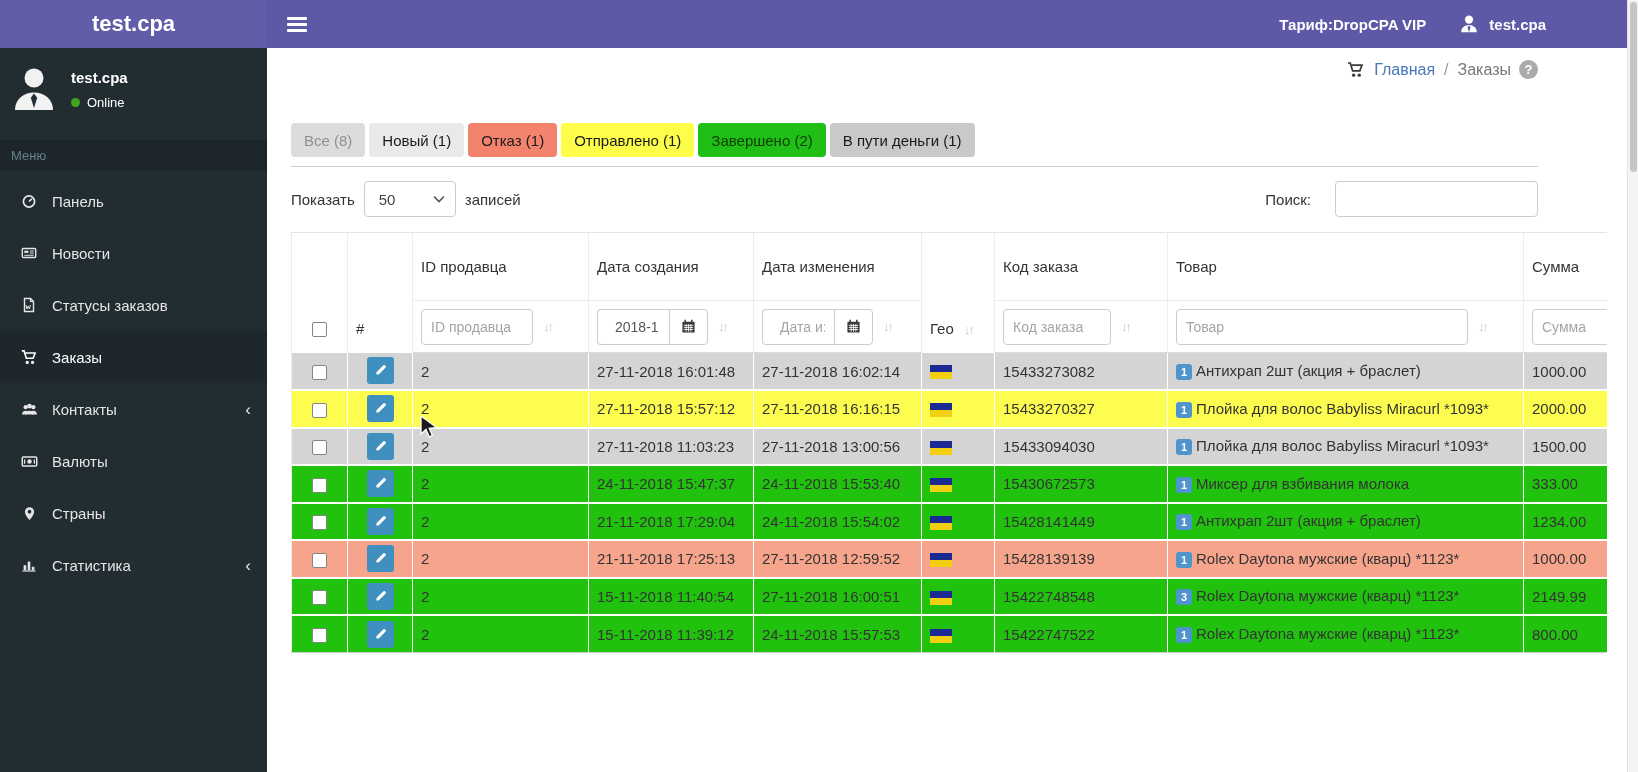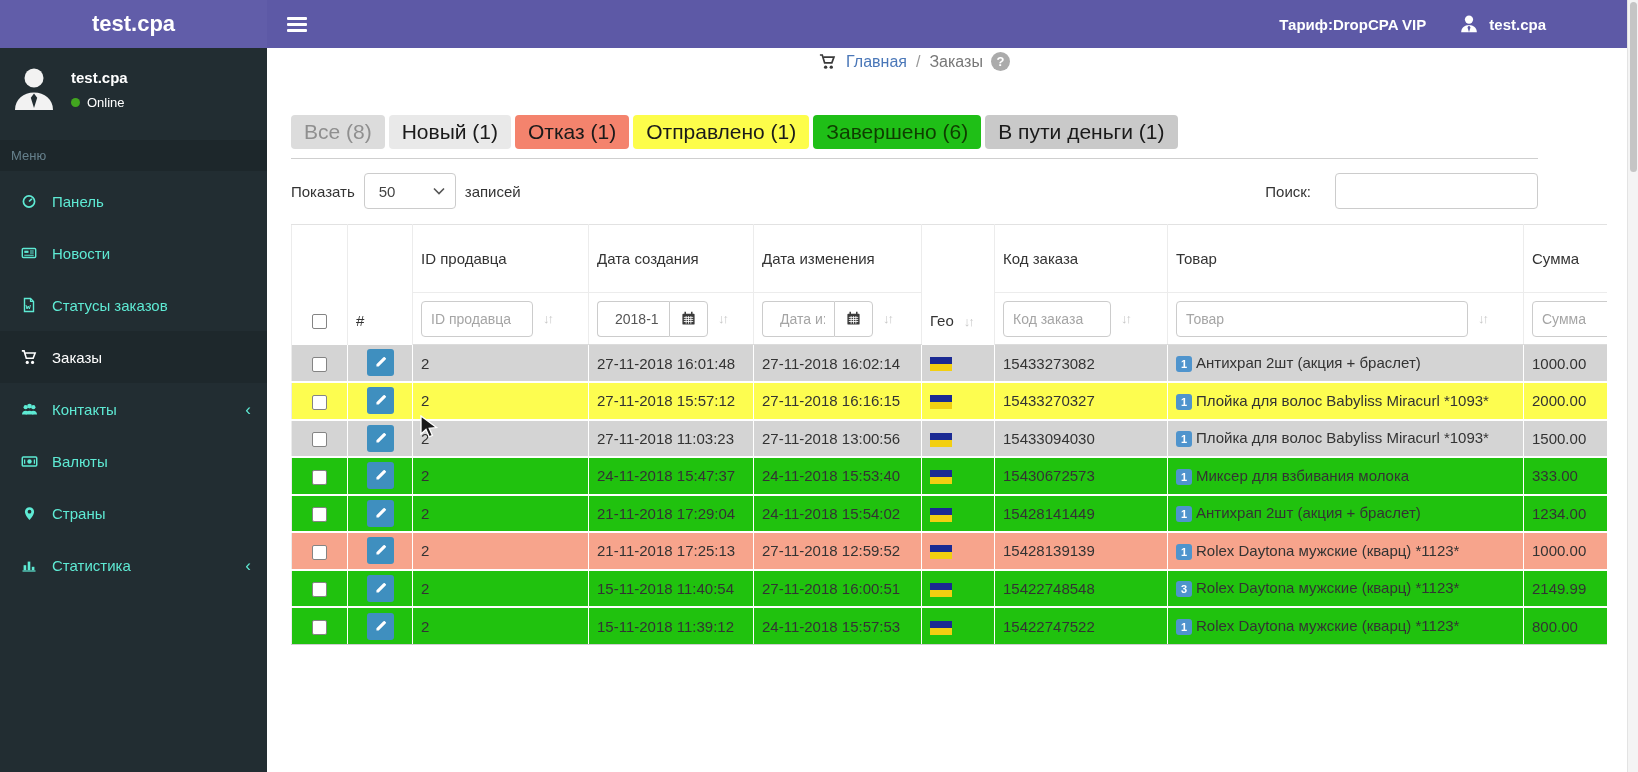--- a/index.html
+++ b/index.html
@@ -18,38 +18,38 @@
 
   
   .sidebar { position:absolute; top:48px; left:0; width:267px; bottom:0; background:#222d32; z-index:4; }
   .user-panel { display:flex; align-items:flex-start; gap:13px; padding:16px 12px 12px 10px; }
   .avatar { width:48px; height:48px; flex:0 0 48px; }
   .up-name { color:#fff; font-weight:bold; font-size:15px; margin-top:5px; }
   .up-status { display:flex; align-items:center; gap:7px; margin-top:9px; color:#fff; font-size:13px; }
   .dot { width:9px; height:9px; border-radius:50%; background:#42a51f; display:inline-block; }
   .menu-label { margin-top:16px; background:#1d272b; color:#66808c; font-size:13px; padding:8px 11px; }
   .menu { list-style:none; padding-top:4px; }
-  .menu-item { height:52px; display:flex; align-items:center; padding:0 16px 0 20px; gap:14px; color:#5eead4; font-size:15px; cursor:pointer; }
+  .menu-item { height:52px; display:flex; align-items:center; padding:0 16px 0 20px; gap:14px; color:#e5e5e5; font-size:15px; cursor:pointer; }
   .menu-item.active { background:#1e282c; color:#fff; }
   .mi-icon { width:18px; display:flex; justify-content:center; }
   .mi-icon svg { display:block; }
   .mi-chevron { margin-left:auto; font-size:17px; line-height:1; }
 
   
   .content { position:absolute; left:267px; top:48px; right:0; bottom:0; background:#fff; padding-left:24px; }
-  .content-head { width:1247px; display:flex; justify-content:center; align-items:center; padding-top:4px;gap:8px; }
+  .content-head { width:1247px; display:flex; justify-content:flex-end; align-items:center; padding-top:12px;gap:8px; }
   .breadcrumb { display:flex; align-items:center; gap:9px; font-size:16px; }
   .bc-cart svg { display:block; }
   .bc-home { color:#4a77b8; text-decoration:none; cursor:pointer; }
   .bc-sep { color:#999; }
   .bc-cur { color:#777; }
   .help { width:19px; height:19px; border-radius:50%; background:#ababab; color:#fff; font-size:13px; font-weight:bold; text-align:center; line-height:19px; cursor:pointer; }
 
   .tabs { margin-top:44px; display:flex; gap:4px; }
-  .tab { border:none; height:34px; padding:0 13px; border-radius:4px; font-size:21px; font-family:inherit; cursor:pointer; }
+  .tab { border:none; height:34px; padding:0 13px; border-radius:4px; font-size:15px; font-family:inherit; cursor:pointer; }
   .divider { width:1247px; border-top:1px solid #cfcfcf; margin-top:9px; }
 
   .controls { width:1247px; margin-top:14px; display:flex; justify-content:space-between; align-items:flex-end; font-size:15px; }
   .show-group { display:flex; align-items:center; gap:9px; }
   .select { width:92px; height:36px; border:1px solid #ccc; border-radius:4px; display:flex; align-items:center; padding:0 10px 0 14px; justify-content:space-between; cursor:pointer; color:#444; }
   .search-group { display:flex; align-items:center; gap:24px; }
   .search-input { width:203px; height:36px; border:1px solid #ccc; border-radius:4px; font-size:14px; padding:0 8px; font-family:inherit; }
 
   
   .table-wrap { margin-top:15px; width:1316px; overflow:hidden; }
@@ -252,21 +252,21 @@
 
     <div class="tabs">
   <button class="tab" style="background: rgb(220, 220, 220); color: rgb(143, 143, 143);">Все (8)</button>
 
   <button class="tab" style="background: rgb(233, 233, 233); color: rgb(26, 26, 26);">Новый (1)</button>
 
   <button class="tab" style="background: rgb(244, 131, 109); color: rgb(26, 26, 26);">Отказ (1)</button>
 
   <button class="tab" style="background: rgb(253, 253, 74); color: rgb(26, 26, 26);">Отправлено (1)</button>
 
-  <button class="tab" style="background: rgb(31, 191, 23); color: rgb(15, 61, 0);">Завершено (6)</button>
+  <button class="tab" style="background: rgb(31, 191, 23); color: rgb(15, 61, 0);">Завершено (2)</button>
 
   <button class="tab" style="background: rgb(201, 201, 201); color: rgb(26, 26, 26);">В пути деньги (1)</button>
 </div>
     <div class="divider"></div>
 
     <div class="controls">
       <div class="show-group">
         <span>Показать</span>
         <div class="select">
           <span>50</span>

